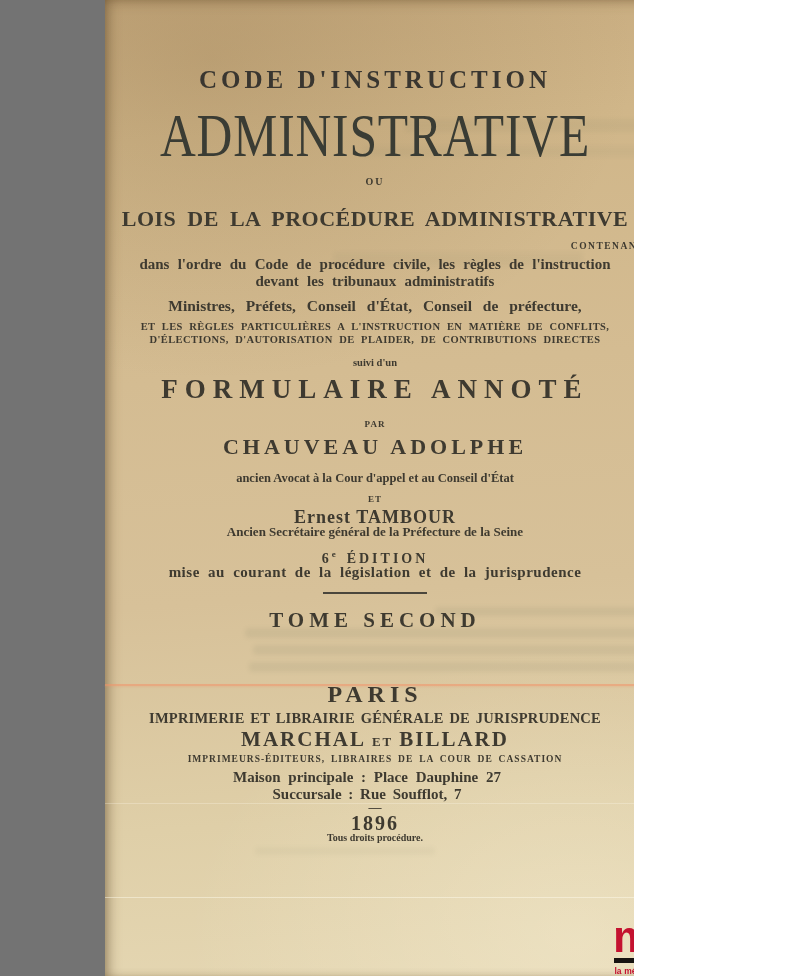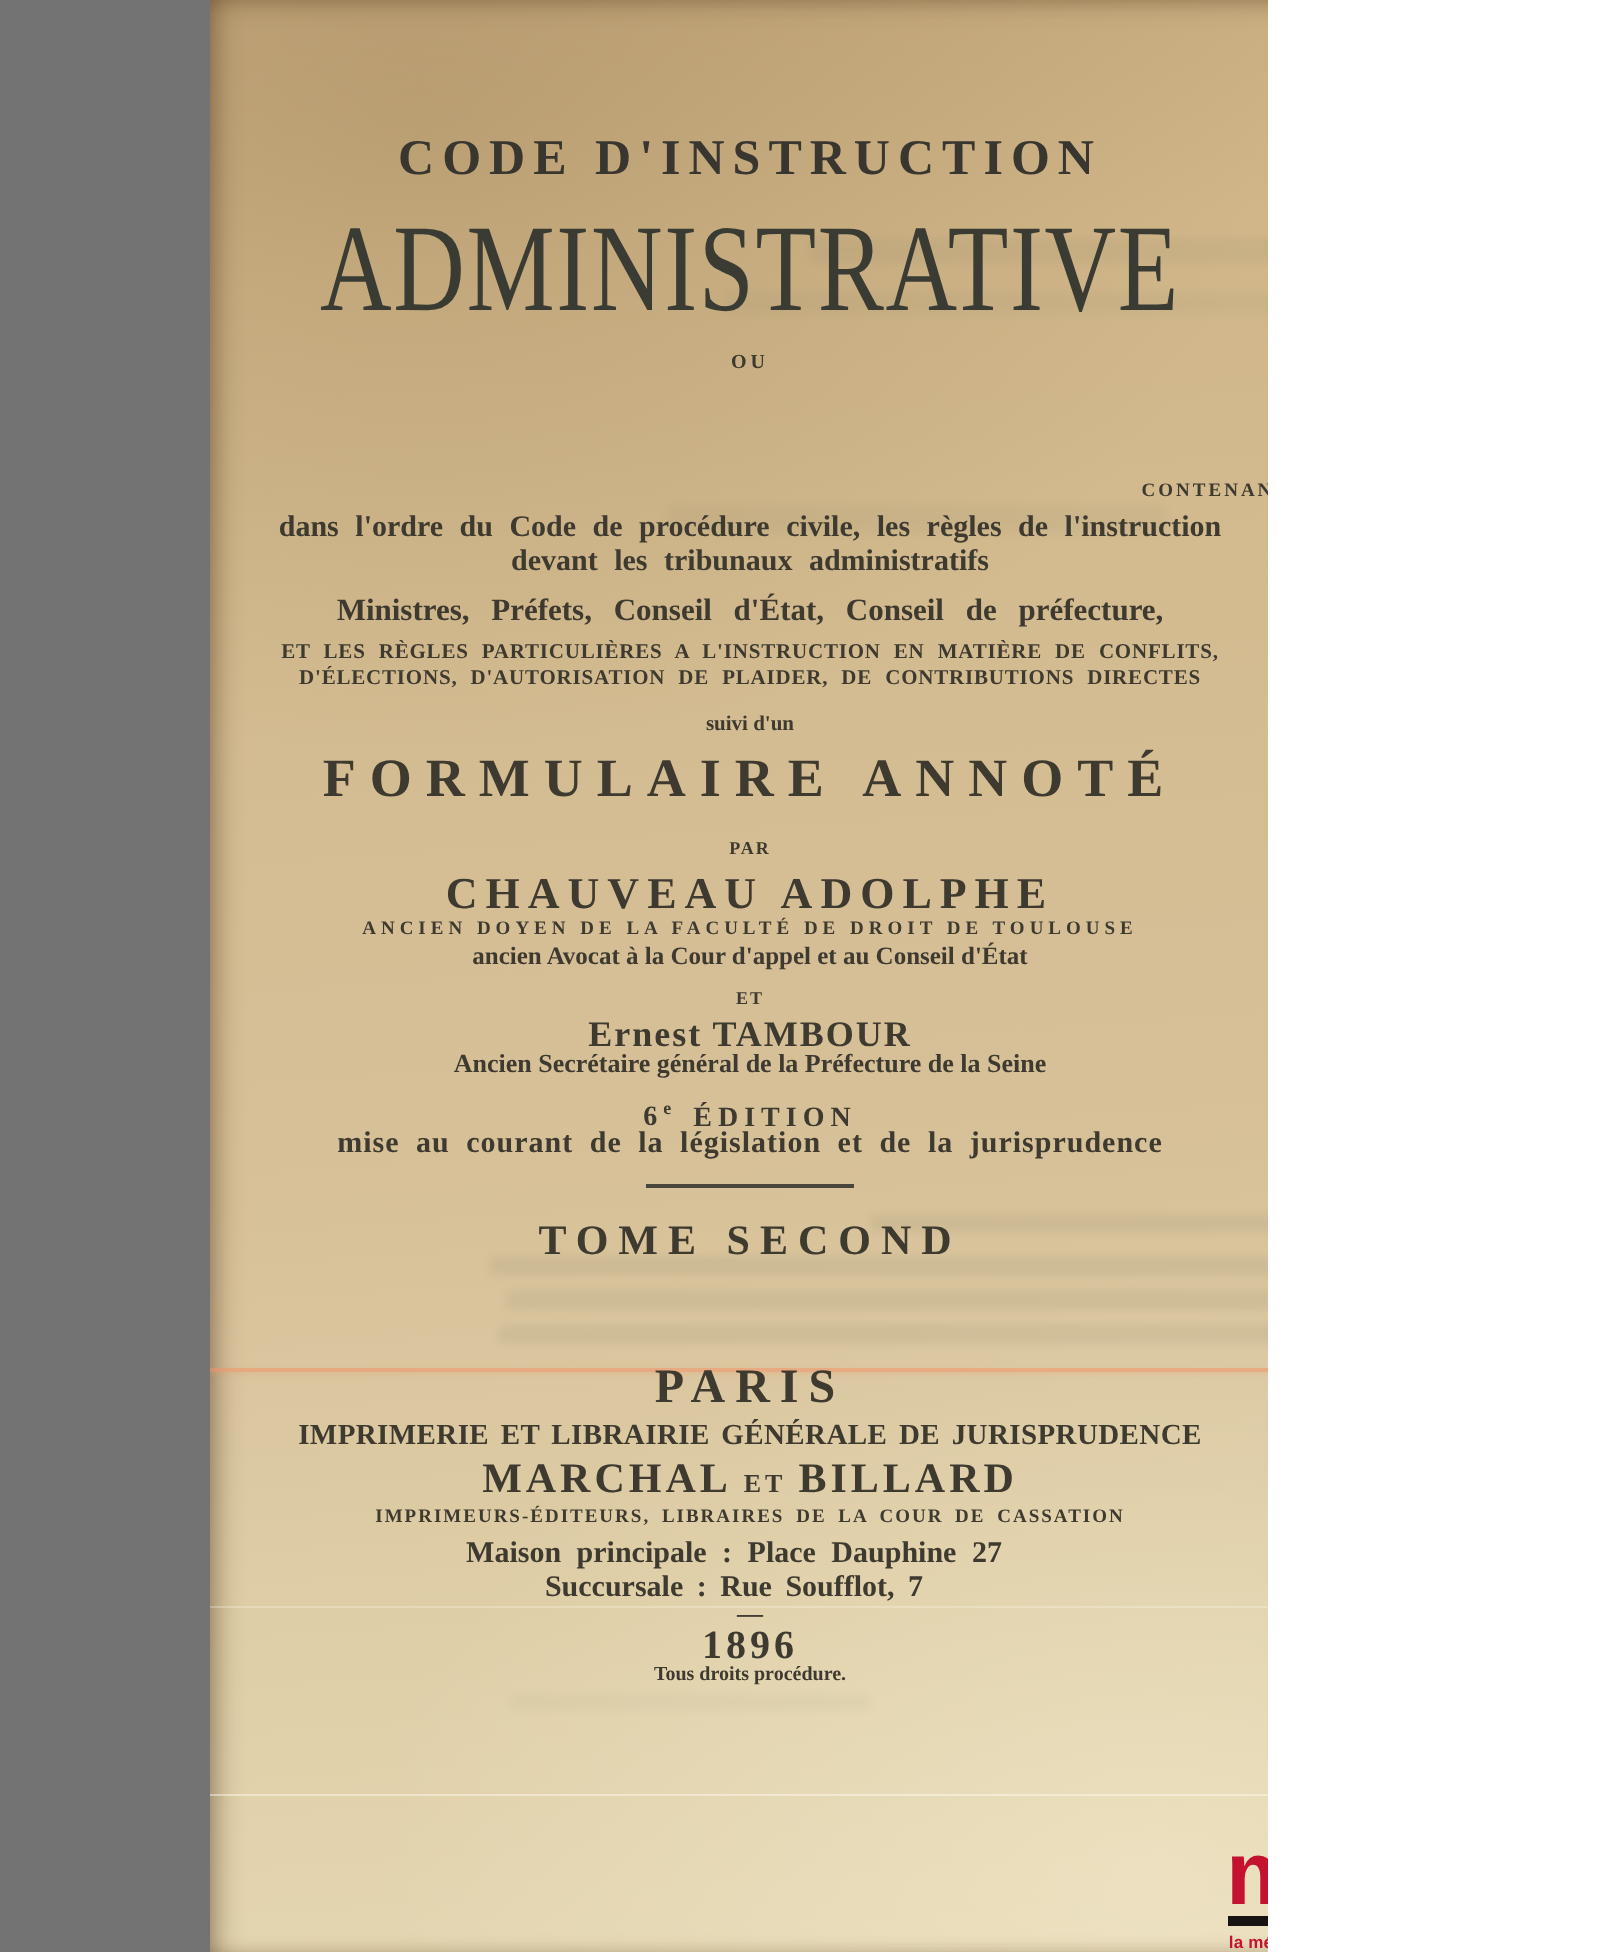--- a/index.html
+++ b/index.html
@@ -109,31 +109,31 @@
     <div class="ghost g8"></div>
 
     <div class="pinkline"></div>
     <div class="crease c1"></div>
     <div class="crease c2"></div>
 
     <div class="tc">
       <div class="ln l-code">CODE D'INSTRUCTION</div>
       <div class="ln l-admin">ADMINISTRATIVE</div>
       <div class="ln l-ou">OU</div>
+      <div class="ln l-lois">LOIS DE LA PROCÉDURE ADMINISTRATIVE</div>
       <div class="ln l-conten">CONTENANT</div>
       <div class="ln l-d1">dans l'ordre du Code de procédure civile, les règles de l'instruction</div>
       <div class="ln l-d2">devant les tribunaux administratifs</div>
       <div class="ln l-d3">Ministres, Préfets, Conseil d'État, Conseil de préfecture,</div>
       <div class="ln l-d4">ET LES RÈGLES PARTICULIÈRES A L'INSTRUCTION EN MATIÈRE DE CONFLITS,</div>
       <div class="ln l-d5">D'ÉLECTIONS, D'AUTORISATION DE PLAIDER, DE CONTRIBUTIONS DIRECTES</div>
       <div class="ln l-suivi">suivi d'un</div>
       <div class="ln l-form">FORMULAIRE ANNOTÉ</div>
       <div class="ln l-par">PAR</div>
       <div class="ln l-auth1">CHAUVEAU ADOLPHE</div>
-      <div class="ln l-a1t1">ANCIEN DOYEN DE LA FACULTÉ DE DROIT DE TOULOUSE</div>
       <div class="ln l-a1t2">ancien Avocat à la Cour d'appel et au Conseil d'État</div>
       <div class="ln l-et">ET</div>
       <div class="ln l-auth2">Ernest TAMBOUR</div>
       <div class="ln l-a2t">Ancien Secrétaire général de la Préfecture de la Seine</div>
 
       <div class="ln l-ed">
         <span>6</span><sup>e</sup><span class="ed-word">ÉDITION</span>
       </div>
       <div class="ln l-edn">mise au courant de la législation et de la jurisprudence</div>
       <div class="rule1"></div>

